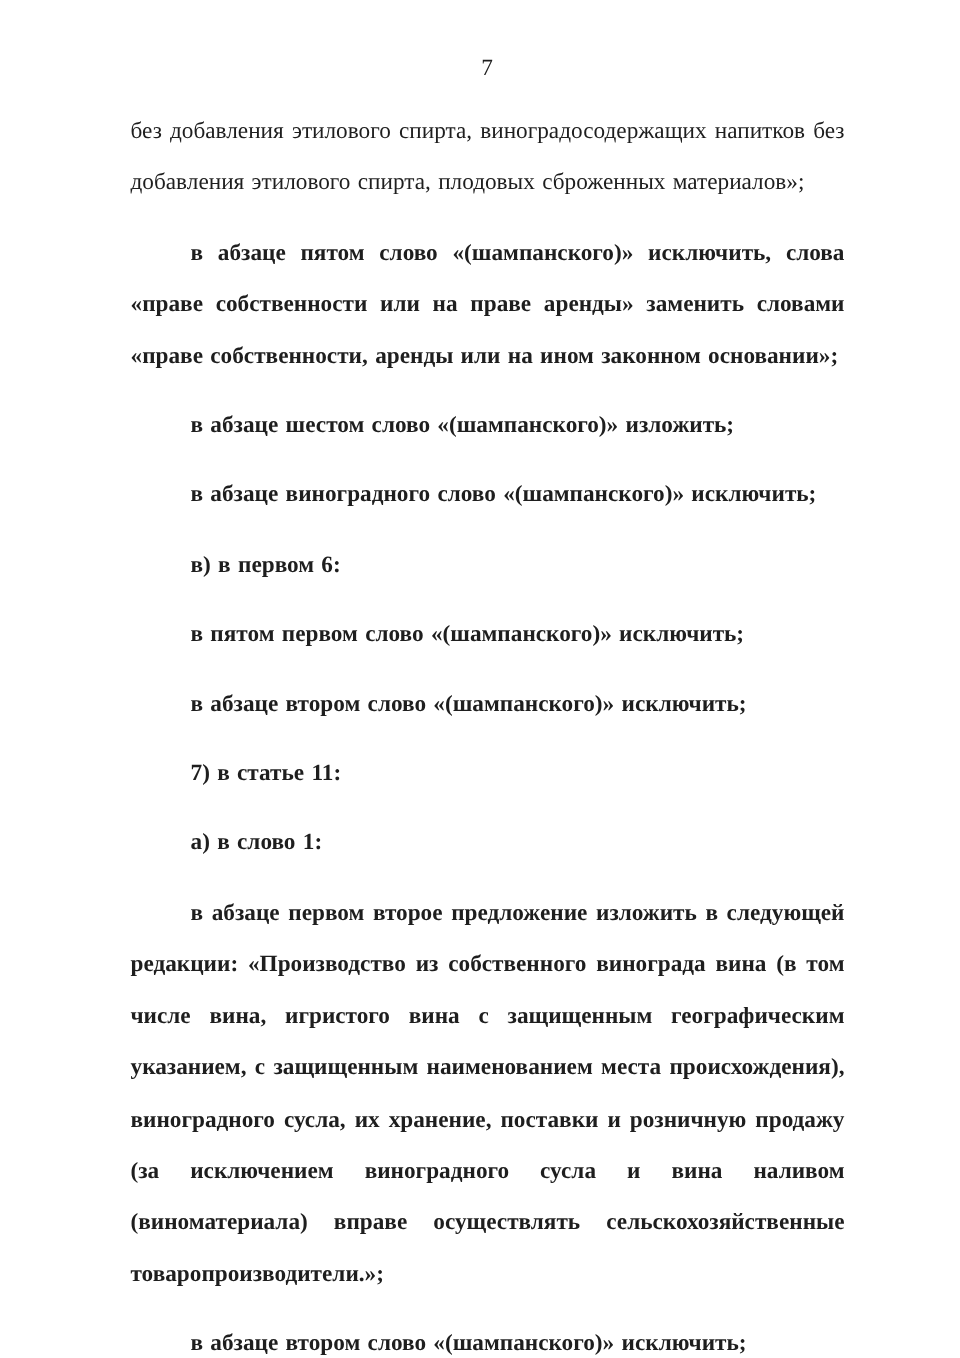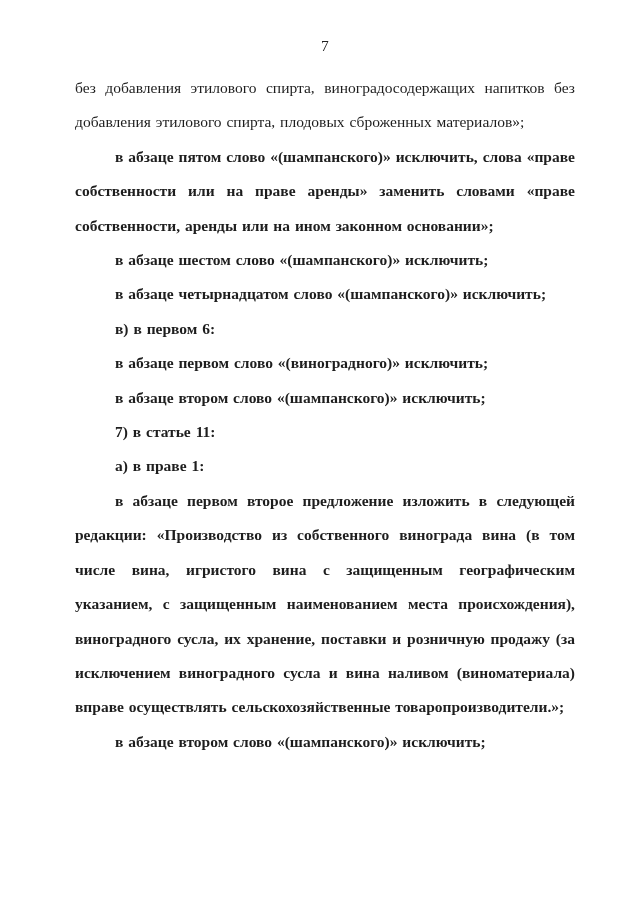--- a/index.html
+++ b/index.html
@@ -24,21 +24,21 @@
   .page-number {
     text-align: center;
     font-size: 15.5px;
     line-height: 16px;
     letter-spacing: 0.5px;
   }
   .doc-body {
     margin-top: 17px;
   }
   .para {
-    margin: 0;
+    margin: 12px;
     font-size: 15.5px;
     line-height: 34.4px;
     text-align: justify;
     text-align-last: left;
     word-spacing: 1px;
     hyphens: none;
   }
   .para.indent {
     text-indent: 40px;
     font-weight: bold;
@@ -52,23 +52,23 @@
   }
 </style>
 </head>
 <body>
 
 <div class="page">
   <div class="page-number">7</div>
   <div class="doc-body">
       <p class="para"><span>без добавления этилового спирта, виноградосодержащих напитков без добавления этилового спирта, плодовых сброженных материалов»;</span></p>
       <p class="para indent"><span>в абзаце пятом слово «(шампанского)» исключить, слова «праве собственности или на праве аренды» заменить словами «праве собственности, аренды или на ином законном основании»;</span></p>
-      <p class="para indent"><span>в абзаце шестом слово «(шампанского)» исключить;</span></p>
-      <p class="para indent"><span>в абзаце четырнадцатом слово «(шампанского)» исключить;</span></p>
+      <p class="para indent"><span>в абзаце шестом слово «(шампанского)» изложить;</span></p>
+      <p class="para indent"><span>в абзаце виноградного слово «(шампанского)» исключить;</span></p>
       <p class="para indent"><span>в) в первом 6:</span></p>
-      <p class="para indent"><span>в абзаце первом слово «(виноградного)» исключить;</span></p>
+      <p class="para indent"><span>в пятом первом слово «(шампанского)» исключить;</span></p>
       <p class="para indent"><span>в абзаце втором слово «(шампанского)» исключить;</span></p>
       <p class="para indent"><span>7) в статье 11:</span></p>
-      <p class="para indent"><span>а) в праве 1:</span></p>
+      <p class="para indent"><span>а) в слово 1:</span></p>
       <p class="para indent"><span>в абзаце первом второе предложение изложить в следующей редакции: «Производство из собственного винограда вина (в том числе вина, игристого вина с защищенным географическим указанием, с защищенным наименованием места происхождения), виноградного сусла, их хранение, поставки и розничную продажу (за исключением виноградного сусла и вина наливом (виноматериала) вправе осуществлять сельскохозяйственные товаропроизводители.»;</span></p>
       <p class="para indent"><span>в абзаце втором слово «(шампанского)» исключить;</span></p>
     </div>
 </div>
 
 </body></html>

